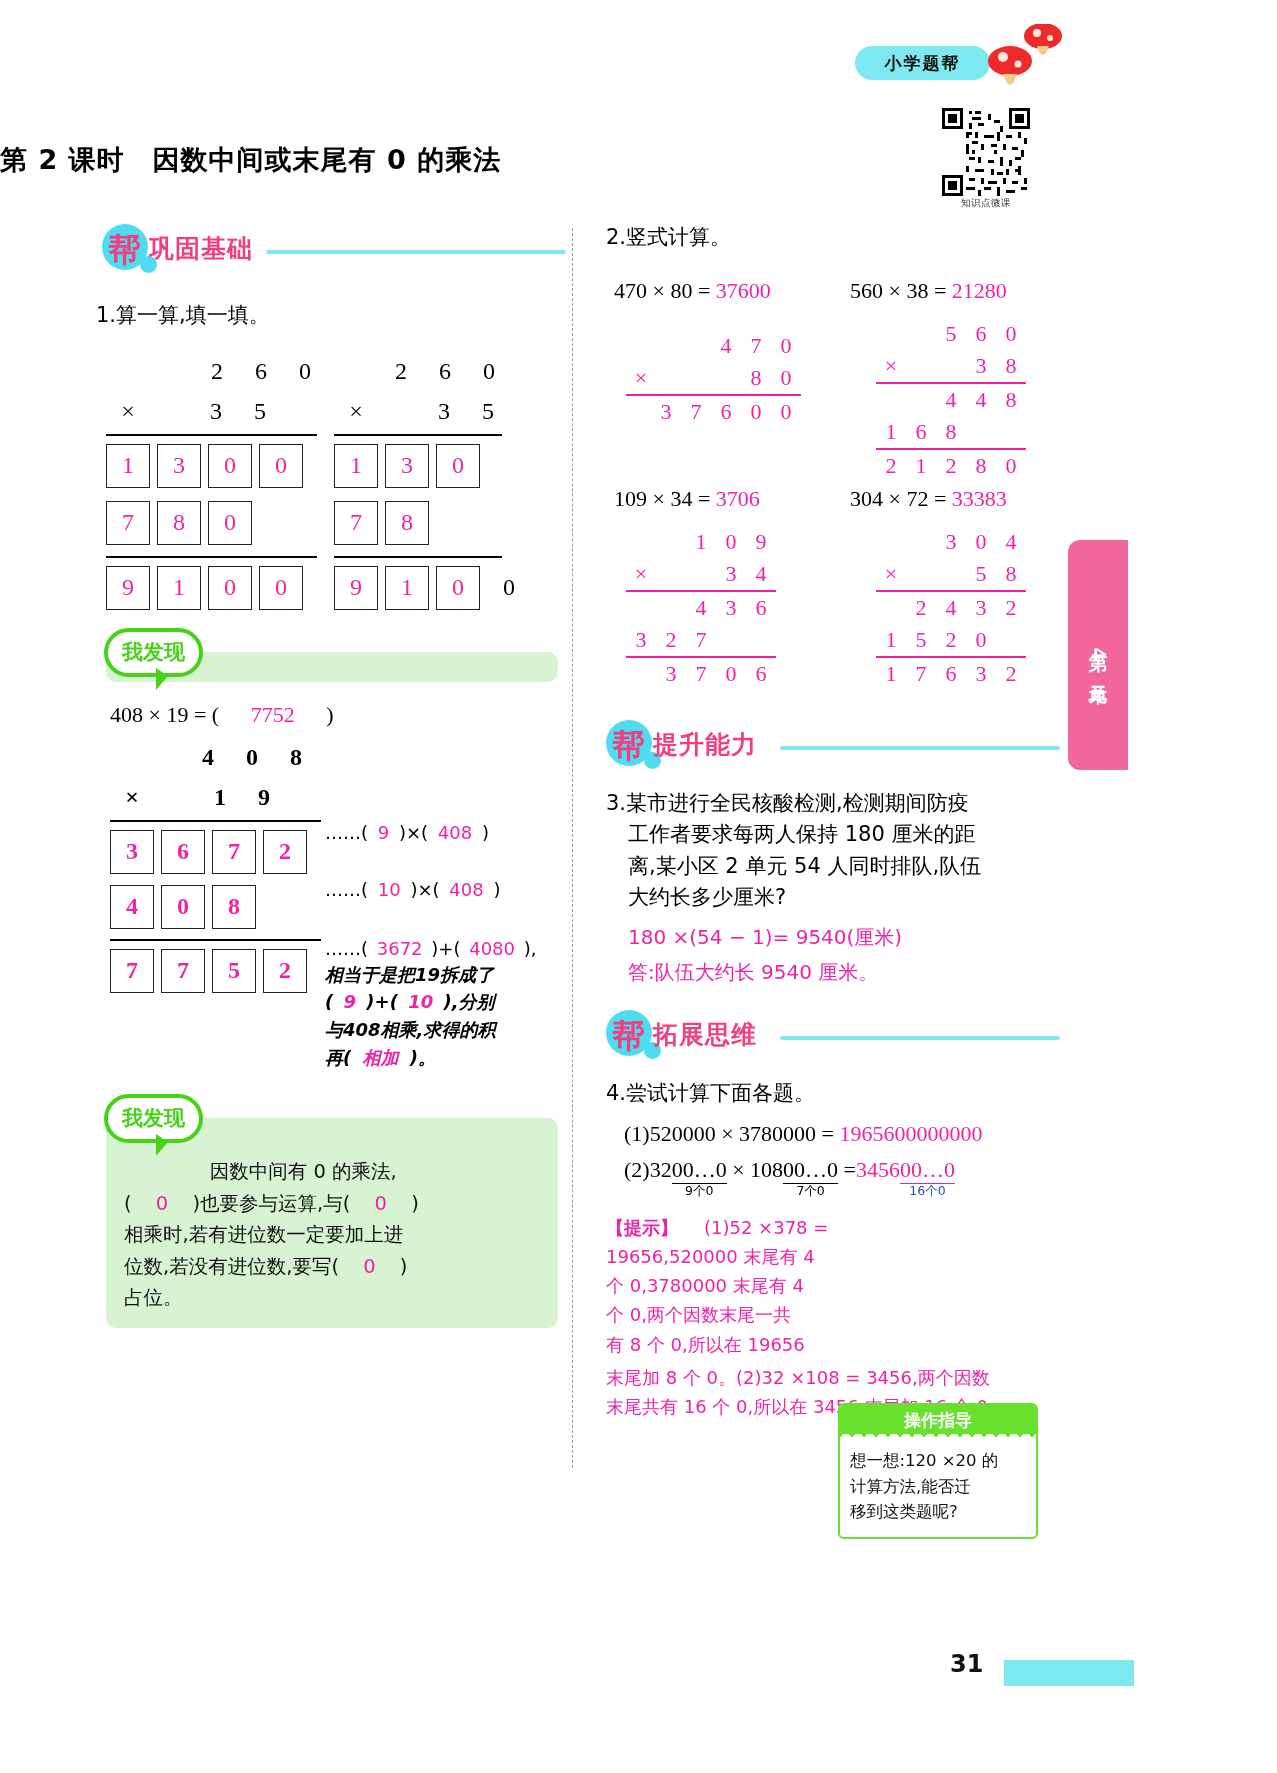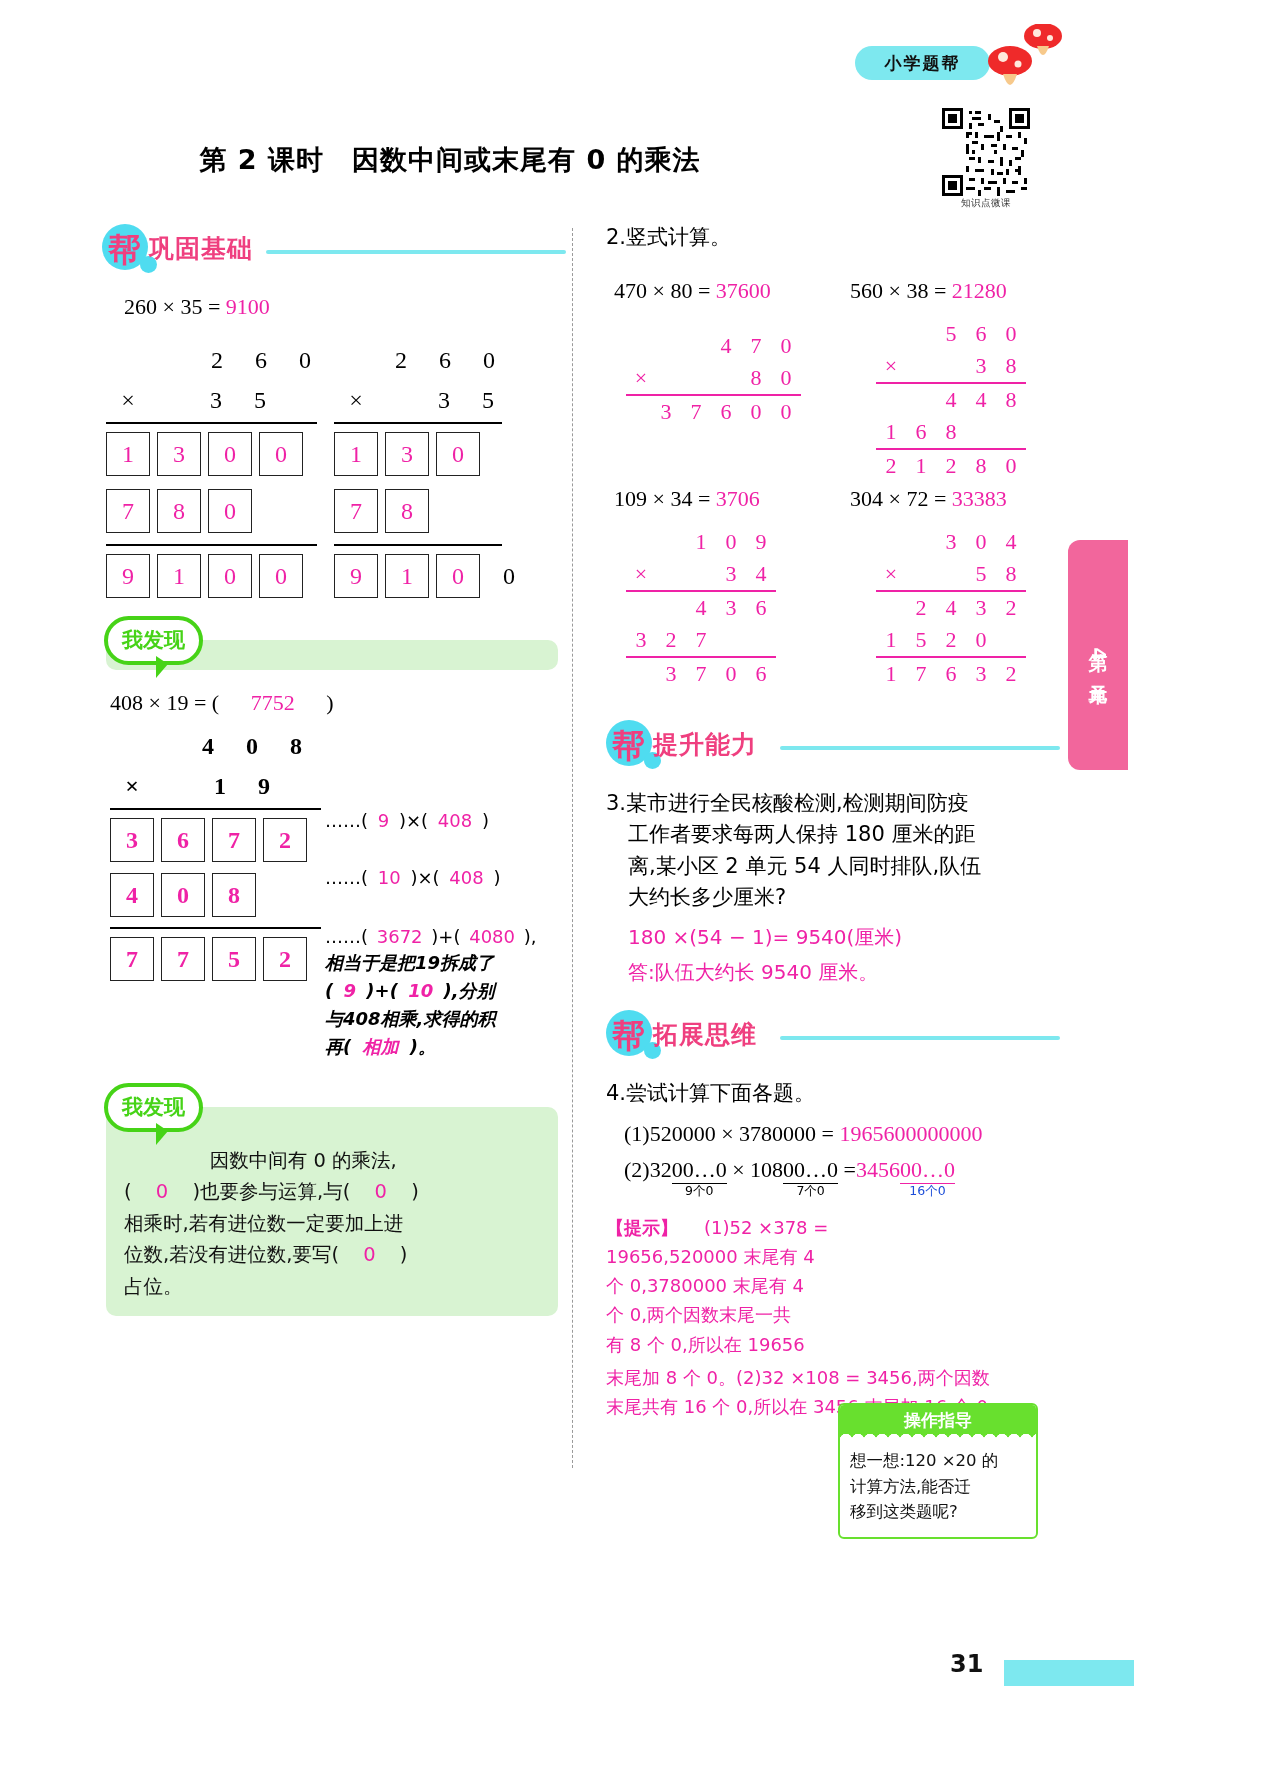--- a/index.html
+++ b/index.html
@@ -29,21 +29,21 @@
   }
   .qr-caption {
     position:absolute; left:930px; top:197px; width:112px;
     text-align:center; font-size:9.5px; color:#333;
     font-family:"DejaVu Sans", sans-serif; letter-spacing:.5px;
   }
 
   
   .title {
     position:absolute; left:0; top:142px; width:900px;
-    text-align:center;
+    text-align:left;
     font-family:"DejaVu Sans", sans-serif;
     font-weight:bold; font-size:27px; color:#000;
     letter-spacing:1px;
   }
 
   
   .col-left  { position:absolute; left:96px;  top:222px; width:470px; }
   .col-right { position:absolute; left:600px; top:222px; width:460px; }
   .divider {
     position:absolute; left:572px; top:228px;
@@ -313,25 +313,22 @@
   <div class="col-left">
 
     <div class="sechead">
       <div class="blob"></div>
       <div class="blob2"></div>
       <div class="bang-fg">帮</div>
       <div class="stext">巩固基础</div>
       <div class="rule"></div>
     </div>
 
-
-    <div class="eq" style="margin:16px 0 0 28px">
-      <span>260 × 35 =</span>
-      <span class="ans">9100</span>
-    </div>
+    <div class="qnum" style="margin-top:22px">1.算一算,填一填。</div>
+
 
     <div style="display:flex; margin-top:20px; margin-left:10px;">
 
       <div style="width:228px">
         <div class="vrow" style="justify-content:flex-end">
           <span class="vcell">2</span>
           <span class="vcell">6</span>
           <span class="vcell" style="margin-right:7px">0</span>
         </div>
         <div class="vrow">

